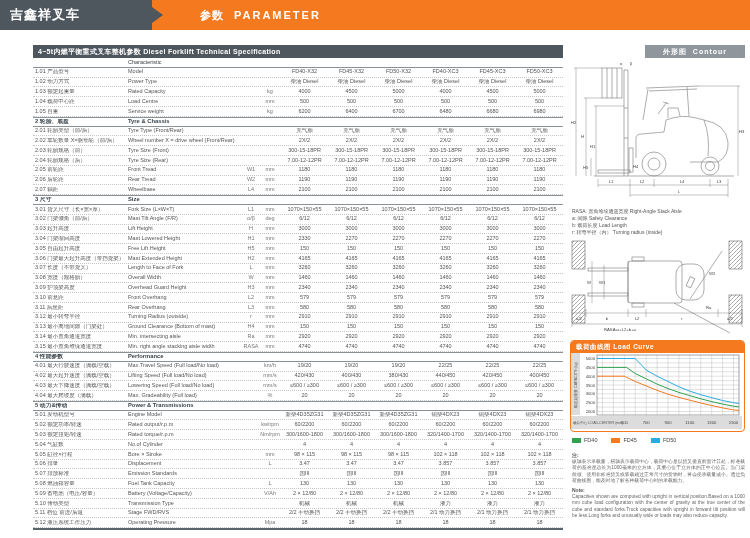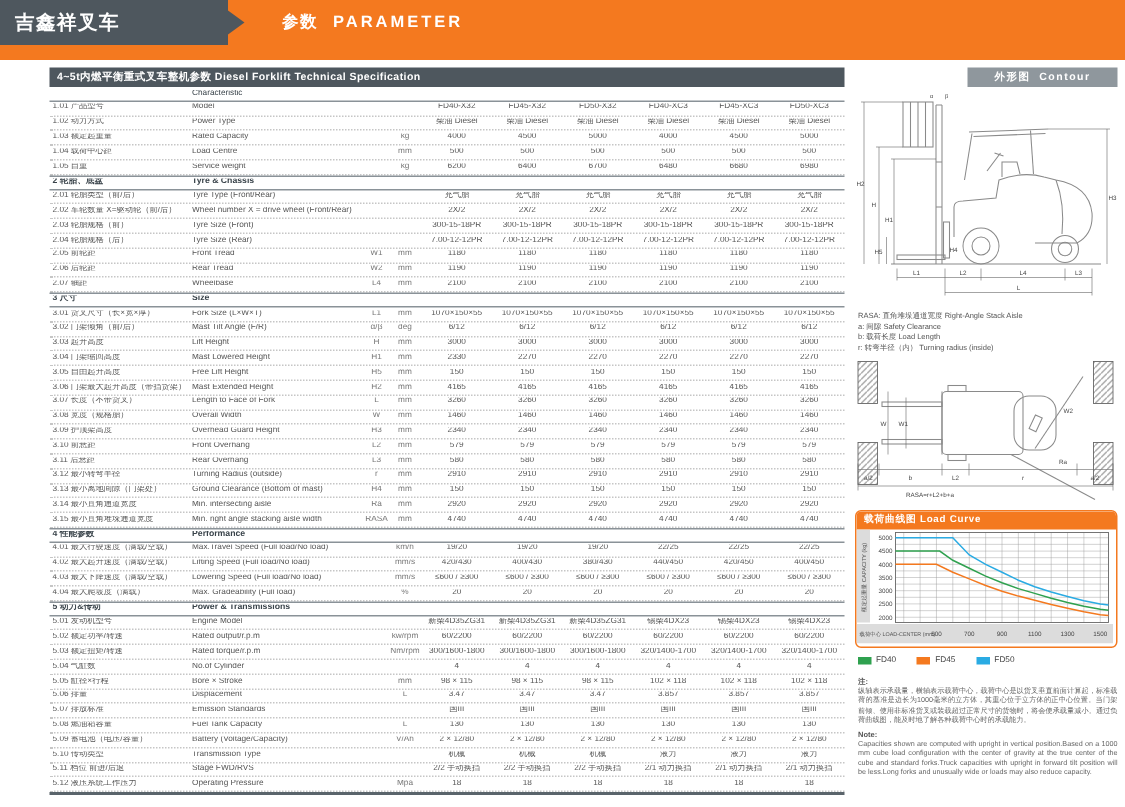--- a/index.html
+++ b/index.html
@@ -1,25 +1,25 @@
 <!DOCTYPE html>
 <html><head>
 <meta charset="utf-8">
 <style>
   html,body{margin:0;padding:0;background:#fff;}
   *{box-sizing:border-box;font-family:"Liberation Sans","DejaVu Sans",sans-serif;}
   #page{position:relative;width:750px;height:538px;background:#fff;overflow:hidden;}
 
   
-  #hdr{position:absolute;left:0;top:0;width:750px;height:40px;background:#f4791f;}
+  #hdr{position:absolute;left:0;top:0;width:750px;height:30px;background:#f4791f;}
   #brand{position:absolute;left:0;top:0;width:152px;height:30px;background:#4e575e;color:#fff;
          font-size:13px;font-weight:bold;line-height:30px;padding-left:10px;letter-spacing:1px;}
   #brandArrow{position:absolute;left:152px;top:7px;width:0;height:0;
          border-top:8px solid transparent;border-bottom:8px solid transparent;border-left:11px solid #4e575e;}
-  #hdrTitle{position:absolute;left:188px;top:0;height:30px;line-height:30px;color:#fff;font-weight:bold;font-size:11px;letter-spacing:1px;}
+  #hdrTitle{position:absolute;left:200px;top:0;height:30px;line-height:30px;color:#fff;font-weight:bold;font-size:11px;letter-spacing:1px;}
   #hdrTitle .en{margin-left:10px;letter-spacing:2px;}
 
   
   #spec{position:absolute;left:33px;top:45px;width:530px;}
   #specTitle{height:13px;background:#4e575e;color:#fff;font-size:7px;font-weight:bold;line-height:13px;padding-left:5px;letter-spacing:.3px;}
   #specBody{border-bottom:2px solid #5a646b;}
   .srow{display:grid;grid-template-columns:95px 115px 16px 22px repeat(6,1fr);height:9.8px;align-items:center;}
   .srow.data{border-bottom:1px dotted #c6c6c6;}
   .srow.sect{border-top:1px solid #8a9298;border-bottom:1px solid #8a9298;}
   .srow.char{border-bottom:1px solid #8a9298;}

